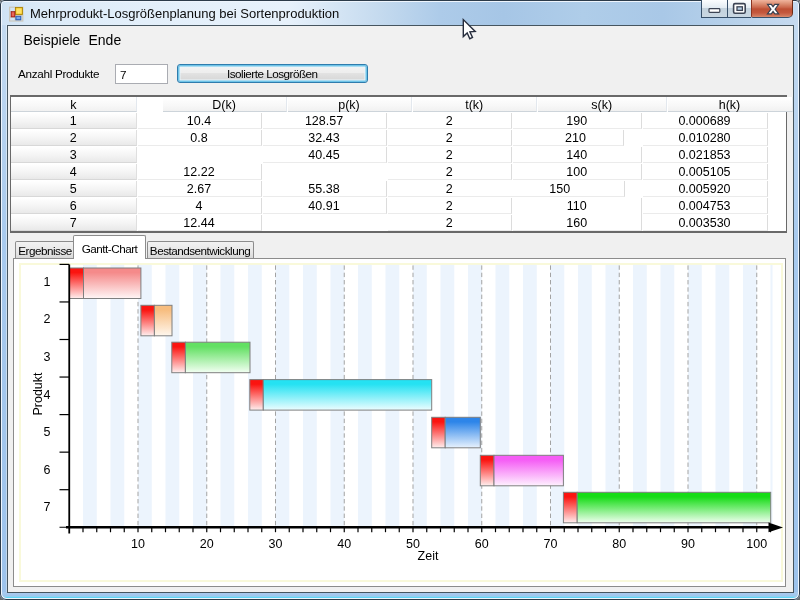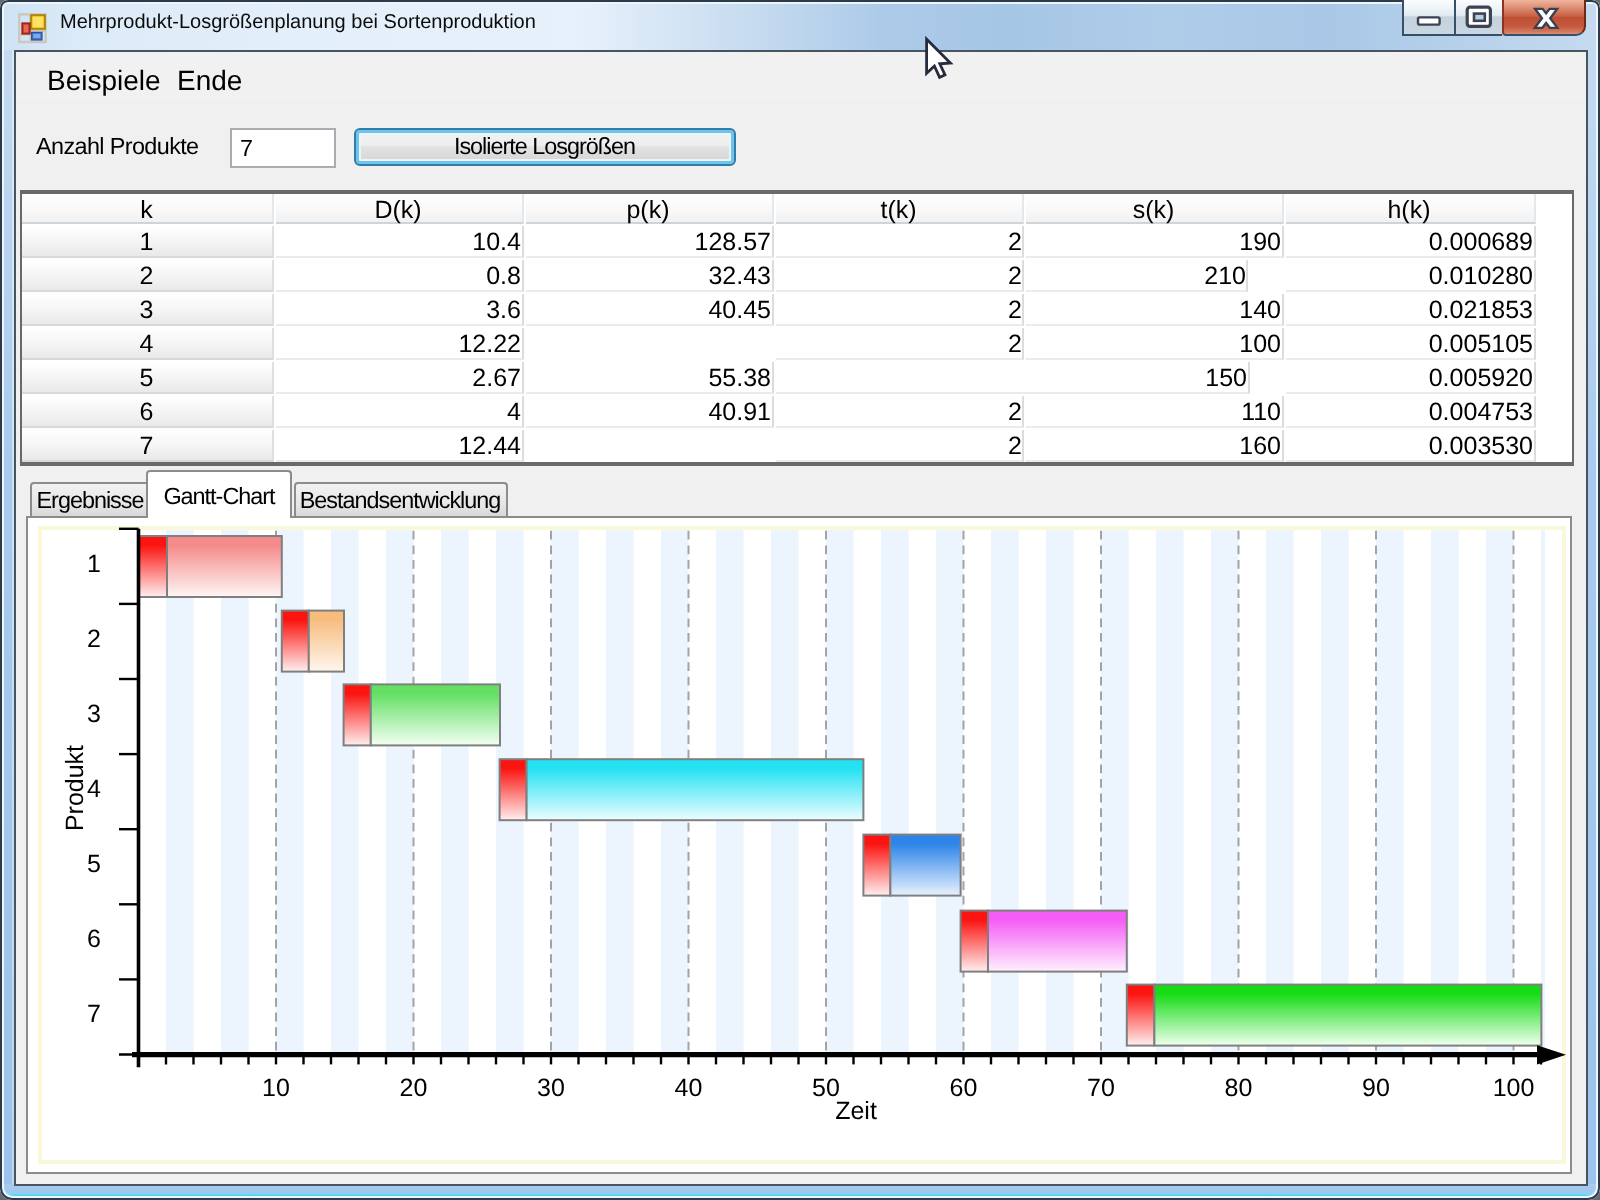--- a/index.html
+++ b/index.html
@@ -8,21 +8,21 @@
 
 #fout { position:absolute; left:0; top:0; width:800px; height:600px; border:1px solid #2c3b4a; border-radius:4px 4px 6px 6px; }
 #fin1 { position:absolute; left:1px; top:1px; width:798px; height:598px; border:1.5px solid #eef5fd; border-radius:3px 3px 5px 5px; }
 #glassL { position:absolute; left:2px; top:2px; width:4px; height:590px; background:linear-gradient(180deg,#c7dcf1,#a8caee 40%,#9dc3ec); }
 #glassR { position:absolute; left:794px; top:2px; width:4px; height:590px; background:linear-gradient(180deg,#c7dcf1,#a8caee 40%,#9dc3ec); }
 #glassB { position:absolute; left:2px; top:592px; width:796px; height:6px; background:linear-gradient(180deg,#aacbef 0%,#a2c7ed 55%,#90d0f0 78%,#5cd6f6 92%,#46ccee 100%); border-radius:0 0 5px 5px; }
 #clientbrd { position:absolute; left:6.5px; top:24.5px; width:787px; height:568px; border:1px solid #46555f; background:#f0f0f0; }
 
 #tbarbg { position:absolute; left:2px; top:2px; width:796px; height:22.5px;
   background:linear-gradient(90deg,#cfe2f4 0%,#dcebf8 5%,#e3effa 18%,#e7f1fb 36%,#c6dbef 47%,#adcbe9 55%,#a6c6e6 63%,#afcde9 73%,#a9c8e7 83%,#b7d1ea 92%,#c6daf0 100%); }
-#title { position:absolute; left:30px; top:6px; font-size:10px; color:#0c0c0c; }
+#title { position:absolute; left:30px; top:6px; font-size:13px; color:#0c0c0c; }
 #appicon { position:absolute; left:9px; top:6px; width:15px; height:16px; }
 
 .cap { position:absolute; top:0; height:17.5px; border:1px solid #37506a; background:linear-gradient(180deg,#fbfdfe 0%,#e3ecf3 45%,#c3d2dd 50%,#c9d7e2 100%); }
 #bmin { left:700.5px; width:26px; border-right:none; border-top:none; }
 #bmax { left:726.5px; width:24px; border-right:none; border-top:none; }
 #bclo { left:750.5px; width:42px; border-top:none; border-bottom-right-radius:5px; border-bottom-left-radius:2px;
   border-left:1px solid #8c3420; border-right:1px solid #6e2a14;
   background:linear-gradient(180deg,#f0b49e 0%,#dd9074 22%,#c75f44 48%,#bd4f33 52%,#c4573d 75%,#d0765a 92%,#dd8d70 100%); }
 .cap svg { position:absolute; left:0; top:0; }
 
@@ -31,24 +31,24 @@
 
 #lblanz { position:absolute; left:18px; top:67px; font-size:11.7px; letter-spacing:-0.3px; color:#000; }
 #tbox { position:absolute; left:115px; top:64px; width:52.5px; height:19.5px; background:#fff; border:1px solid #aaacb2; font-size:11.7px; padding:3px 0 0 4px; }
 #btn { position:absolute; left:176.5px; top:63.5px; width:191.5px; height:19.5px; border-radius:3px;
   border:1px solid #2f7cad; box-shadow:inset 0 0 0 1.5px #6fc4e8, inset 0 0 0 2.5px #e9f5fb;
   background:linear-gradient(180deg,#f3f3f3 0%,#eeeeee 45%,#e2e2e2 50%,#d4d4d4 100%);
   font-size:11.7px; letter-spacing:-0.5px; text-align:center; padding-top:2.5px; }
 
 #grid { position:absolute; left:10px; top:95px; width:777px; height:138px; background:#fff; border:1.5px solid #696969; border-top-width:2px; border-bottom-width:2px; }
 .hc,.hk,.rc,.rk { position:absolute; font-size:12.5px; text-align:center; padding-top:1px; color:#000; }
-.hc { background:linear-gradient(180deg,#ffffff,#f8f8f8 60%,#f1f1f1); border-right:1px solid #e3e8ee; border-bottom:1px solid #cdd4da; }
+.hc { background:linear-gradient(180deg,#ffffff,#f8f8f8 60%,#f1f1f1); border-right:1px solid #e3e8ee; border-bottom:1px solid #cdd4da;margin-left:25px; }
 .hk { background:linear-gradient(180deg,#ffffff,#f8f8f8 60%,#f1f1f1); border-right:1px solid #e3e8ee; border-bottom:1px solid #cdd4da; }
 .rk { background:linear-gradient(180deg,#ffffff,#f4f4f4 55%,#e9e9e9); border-right:1px solid #dfdfdf; border-bottom:1px solid #d8d8d8; }
-.rc { background:#fff; border-right:1px solid #dcdcdc; border-bottom:1px solid #ebebeb;text-align:right; }
+.rc { background:#fff; border-right:1px solid #dcdcdc; border-bottom:1px solid #ebebeb; }
 
 #tabpage { position:absolute; left:12.5px; top:258px; width:773.5px; height:329px; background:#fff; border:1px solid #8c8c8c; }
 .tab { position:absolute; font-size:11.7px; letter-spacing:-0.5px; text-align:center; color:#000; }
 #tab1 { left:15px; top:241px; width:60px; height:17px; line-height:17px; background:linear-gradient(180deg,#f2f2f2,#e4e4e4 70%,#d8d8d8); border:1px solid #8c8c8c; border-bottom:none; border-radius:2px 2px 0 0; }
 #tab2 { left:73px; top:235px; width:73px; height:24px; line-height:25px; background:#fff; border:1px solid #8c8c8c; border-bottom:none; border-radius:2px 2px 0 0; z-index:5; }
 #tab3 { left:146.5px; top:241px; width:107px; height:17px; line-height:17px; background:linear-gradient(180deg,#f2f2f2,#e4e4e4 70%,#d8d8d8); border:1px solid #8c8c8c; border-bottom:none; border-radius:2px 2px 0 0; }
 
 #chart { position:absolute; left:19px; top:262.8px; width:763.5px; height:318.8px; background:#fff; border:2px solid #f9f9da; }
 </style></head>
 <body>
@@ -106,41 +106,40 @@
 <div class="rc" style="left:387.5px;top:112.5px;width:124.5px;height:16px;">2</div>
 <div class="rc" style="left:513px;top:112.5px;width:128.5px;height:16px;">190</div>
 <div class="rc" style="left:642.5px;top:112.5px;width:125.0px;height:16px;">0.000689</div>
 <div class="rk" style="left:11px;top:129.5px;width:125.5px;height:16px;">2</div>
 <div class="rc" style="left:137.5px;top:129.5px;width:124.0px;height:16px;">0.8</div>
 <div class="rc" style="left:262.5px;top:129.5px;width:124.0px;height:16px;">32.43</div>
 <div class="rc" style="left:387.5px;top:129.5px;width:124.5px;height:16px;">2</div>
 <div class="rc" style="left:513px;top:129.5px;width:111px;height:16px;padding-left:15px;">210</div>
 <div class="rc" style="left:642.5px;top:129.5px;width:125.0px;height:16px;">0.010280</div>
 <div class="rk" style="left:11px;top:146.5px;width:125.5px;height:16px;">3</div>
-<div class="rc" style="left:137.5px;top:146.5px;width:124.0px;height:16px;">3.6</div>
 <div class="rc" style="left:262.5px;top:146.5px;width:124.0px;height:16px;">40.45</div>
 <div class="rc" style="left:387.5px;top:146.5px;width:124.5px;height:16px;">2</div>
 <div class="rc" style="left:513px;top:146.5px;width:128.5px;height:16px;">140</div>
 <div class="rc" style="left:642.5px;top:146.5px;width:125.0px;height:16px;">0.021853</div>
 <div class="rk" style="left:11px;top:163.5px;width:125.5px;height:16px;">4</div>
 <div class="rc" style="left:137.5px;top:163.5px;width:124.0px;height:16px;">12.22</div>
 <div class="rc" style="left:387.5px;top:163.5px;width:124.5px;height:16px;">2</div>
 <div class="rc" style="left:513px;top:163.5px;width:128.5px;height:16px;">100</div>
 <div class="rc" style="left:642.5px;top:163.5px;width:125.0px;height:16px;">0.005105</div>
 <div class="rk" style="left:11px;top:180.5px;width:125.5px;height:16px;">5</div>
 <div class="rc" style="left:137.5px;top:180.5px;width:124.0px;height:16px;">2.67</div>
 <div class="rc" style="left:262.5px;top:180.5px;width:124.0px;height:16px;">55.38</div>
 <div class="rc" style="left:387.5px;top:180.5px;width:124.5px;height:16px;">2</div>
 <div class="rc" style="left:496px;top:180.5px;width:128.5px;height:16px;">150</div>
 <div class="rc" style="left:642.5px;top:180.5px;width:125.0px;height:16px;">0.005920</div>
 <div class="rk" style="left:11px;top:197.5px;width:125.5px;height:16px;">6</div>
 <div class="rc" style="left:137.5px;top:197.5px;width:124.0px;height:16px;">4</div>
 <div class="rc" style="left:262.5px;top:197.5px;width:124.0px;height:16px;">40.91</div>
 <div class="rc" style="left:387.5px;top:197.5px;width:124.5px;height:16px;">2</div>
-<div class="rc" style="left:513px;top:197.5px;width:128.5px;height:16px;">110</div>
+<div class="rc" style="left:513px;top:197.5px;width:128.5px;height:32px;">110</div>
 <div class="rc" style="left:642.5px;top:197.5px;width:125.0px;height:16px;">0.004753</div>
 <div class="rk" style="left:11px;top:214.5px;width:125.5px;height:16px;">7</div>
 <div class="rc" style="left:137.5px;top:214.5px;width:124.0px;height:16px;">12.44</div>
 <div class="rc" style="left:387.5px;top:214.5px;width:124.5px;height:16px;">2</div>
 <div class="rc" style="left:513px;top:214.5px;width:128.5px;height:16px;">160</div>
 <div class="rc" style="left:642.5px;top:214.5px;width:125.0px;height:16px;">0.003530</div>
 
  <div id="tabpage"></div>
  <div class="tab" id="tab1">Ergebnisse</div>
  <div class="tab" id="tab3">Bestandsentwicklung</div>

